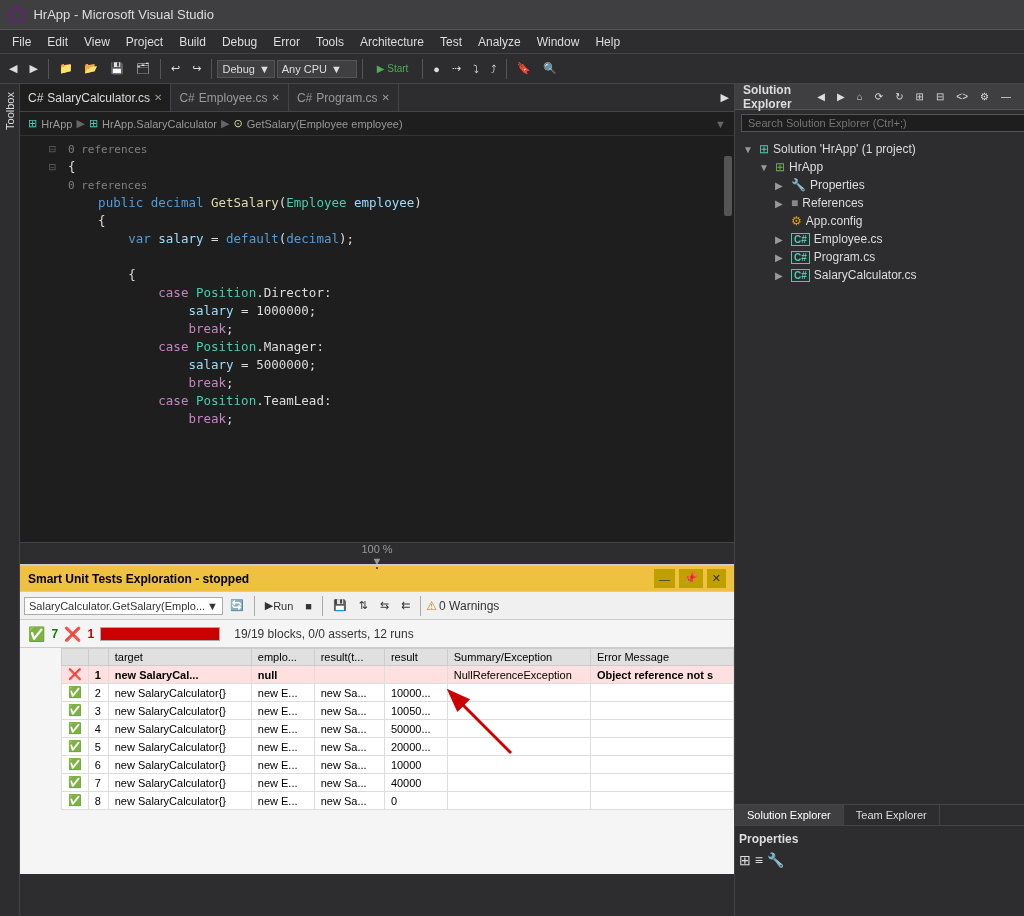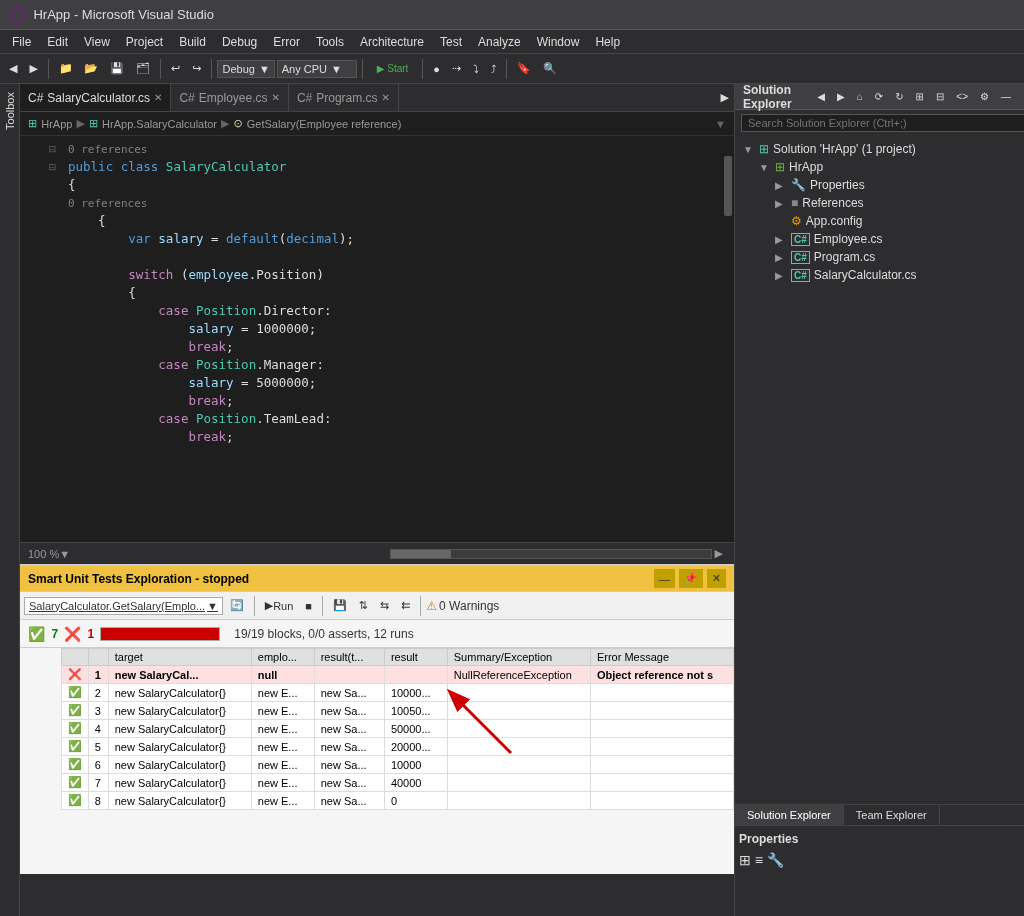--- a/index.html
+++ b/index.html
@@ -59,28 +59,28 @@
     .method { color: #dcdcaa; }
     .param { color: #9cdcfe; }
     .punct { color: #ddd; }
     .ref-hint { color: #808080; font-size: 11px; }
 
     
     .editor-scrollbar { width: 12px; background: #1e1e1e; position: relative; }
     .scroll-thumb { width: 8px; height: 60px; background: #555; position: absolute; top: 20px; left: 2px; border-radius: 2px; }
 
     
-    .zoom-bar { background: #2d2d30; height: 22px; display: flex; align-items: center; padding: 0 8px; border-top: 1px solid #444; font-size: 11px; color: #999; }
+    .zoom-bar { background: #2d2d30; height: 22px; display: flex; align-items: center; padding: 0 8px; border-top: 1px solid #444; font-size: 11px; color: #999; flex-direction: column; }
 
     
     .unit-tests-panel { background: #f5f5f5; color: #000; border-top: 2px solid #ccc; display: flex; flex-direction: column; flex-shrink: 0; height: 310px; }
     .panel-title-bar { background: #f0c040; height: 26px; display: flex; align-items: center; padding: 0 8px; font-size: 12px; font-weight: bold; color: #000; justify-content: space-between; border-bottom: 1px solid #ccc; }
     .panel-toolbar { background: #f0f0f0; height: 28px; display: flex; align-items: center; padding: 0 4px; border-bottom: 1px solid #ccc; gap: 2px; }
     .panel-btn { background: transparent; border: 1px solid transparent; color: #333; padding: 2px 4px; cursor: pointer; font-size: 11px; display: flex; align-items: center; }
-    .panel-dropdown { background: #fff; border: 1px solid #aaa; color: #333; font-size: 11px; padding: 2px 4px; cursor: pointer; display: flex; align-items: center; gap: 2px; max-width: 200px; text-decoration: underline; }
+    .panel-dropdown { background: #fff; border: 1px solid #aaa; color: #333; font-size: 11px; padding: 2px 4px; cursor: pointer; display: flex; align-items: center; gap: 2px; max-width: 200px; }
 
     
     .summary-bar { background: #f5f5f5; height: 28px; display: flex; align-items: center; padding: 0 8px; border-bottom: 1px solid #ccc; gap: 6px; font-size: 12px; }
     .pass-badge { color: #0d7a0d; font-weight: bold; display: flex; align-items: center; gap: 2px; }
     .fail-badge { color: #cc0000; font-weight: bold; display: flex; align-items: center; gap: 2px; }
     .progress-bar-red { background: #cc0000; height: 14px; width: 120px; display: inline-block; border: 1px solid #aaa; }
 
     
     .test-table { width: 100%; border-collapse: collapse; font-size: 11px; }
     .test-table th { background: #e0e0e0; border: 1px solid #ccc; padding: 2px 6px; text-align: left; font-weight: normal; color: #000; }
@@ -193,21 +193,21 @@
       </div>
 
       <div class="breadcrumb-bar">
         <span style="color:#4ec9b0;">⊞</span>
         <span class="breadcrumb-item">HrApp</span>
         <span class="breadcrumb-sep">▶</span>
         <span style="color:#4ec9b0;">⊞</span>
         <span class="breadcrumb-item">HrApp.SalaryCalculator</span>
         <span class="breadcrumb-sep">▶</span>
         <span style="color:#dcdcaa;">⊙</span>
-        <span class="breadcrumb-item">GetSalary(Employee reference)</span>
+        <span class="breadcrumb-item">GetSalary(Employee employee)</span>
         <span class="breadcrumb-sep" style="margin-left:auto;">▼</span>
       </div>
 
       <div class="code-area">
         <div class="line-numbers">
           <div>⊟</div>
           <div></div>
           <div></div>
           <div>⊟</div>
           <div></div>
@@ -221,27 +221,26 @@
           <div></div>
           <div></div>
           <div></div>
           <div></div>
           <div></div>
           <div></div>
           <div></div>
         </div>
         <div class="code-content">
           <div class="code-line"><span class="ref-hint">0 references</span></div>
-          <div class="code-line"><span class="kw">public</span> <span class="kw">class</span> <span class="type">SalaryCalculator</span></div>
           <div class="code-line"><span class="punct">{</span></div>
           <div class="code-line"><span class="ref-hint">0 references</span></div>
+          <div class="code-line">    <span class="kw">public</span> <span class="kw">decimal</span> <span class="method">GetSalary</span><span class="punct">(</span><span class="type">Employee</span> <span class="param">employee</span><span class="punct">)</span></div>
           <div class="code-line">    <span class="punct">{</span></div>
           <div class="code-line">        <span class="kw">var</span> <span class="param">salary</span> = <span class="kw">default</span><span class="punct">(</span><span class="kw">decimal</span><span class="punct">);</span></div>
           <div class="code-line"></div>
-          <div class="code-line">        <span class="kw2">switch</span> <span class="punct">(</span><span class="param">employee</span>.Position<span class="punct">)</span></div>
           <div class="code-line">        <span class="punct">{</span></div>
           <div class="code-line">            <span class="kw2">case</span> <span class="type">Position</span>.Director<span class="punct">:</span></div>
           <div class="code-line">                <span class="param">salary</span> = 1000000<span class="punct">;</span></div>
           <div class="code-line">                <span class="kw2">break</span><span class="punct">;</span></div>
           <div class="code-line">            <span class="kw2">case</span> <span class="type">Position</span>.Manager<span class="punct">:</span></div>
           <div class="code-line">                <span class="param">salary</span> = 5000000<span class="punct">;</span></div>
           <div class="code-line">                <span class="kw2">break</span><span class="punct">;</span></div>
           <div class="code-line">            <span class="kw2">case</span> <span class="type">Position</span>.TeamLead<span class="punct">:</span></div>
           <div class="code-line">                <span class="kw2">break</span><span class="punct">;</span></div>
         </div>

